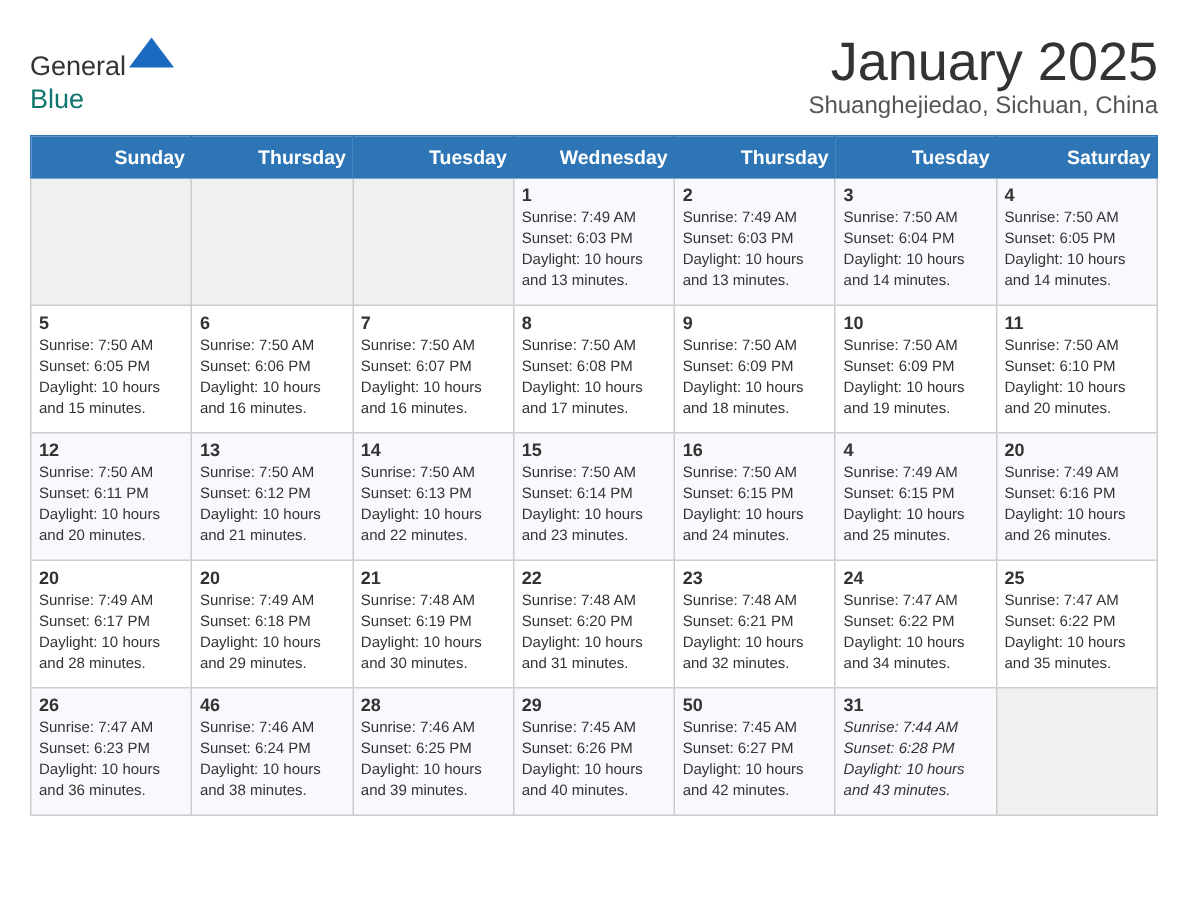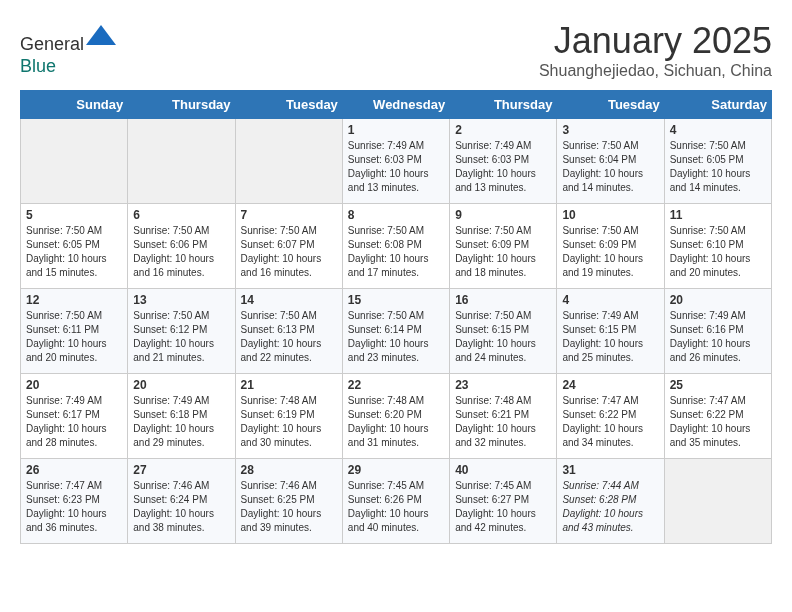--- a/index.html
+++ b/index.html
@@ -285,39 +285,39 @@
         </td>
       </tr>
       <tr>
         <td>
           <span class="day-number">26</span>
           <div class="day-info" style="white-space: pre-line;">Sunrise: 7:47 AM
 Sunset: 6:23 PM
 Daylight: 10 hours and 36 minutes.</div>
         </td>
         <td>
-          <span class="day-number">27</span>
+          <span class="day-number">46</span>
           <div class="day-info" style="white-space: pre-line;">Sunrise: 7:46 AM
 Sunset: 6:24 PM
 Daylight: 10 hours and 38 minutes.</div>
         </td>
         <td>
           <span class="day-number">28</span>
           <div class="day-info" style="white-space: pre-line;">Sunrise: 7:46 AM
 Sunset: 6:25 PM
 Daylight: 10 hours and 39 minutes.</div>
         </td>
         <td>
           <span class="day-number">29</span>
           <div class="day-info" style="white-space: pre-line;">Sunrise: 7:45 AM
 Sunset: 6:26 PM
 Daylight: 10 hours and 40 minutes.</div>
         </td>
         <td>
-          <span class="day-number">40</span>
+          <span class="day-number">50</span>
           <div class="day-info" style="white-space: pre-line;">Sunrise: 7:45 AM
 Sunset: 6:27 PM
 Daylight: 10 hours and 42 minutes.</div>
         </td>
         <td>
           <span class="day-number">31</span>
           <div class="day-info" style="white-space: pre-line; font-style: italic;">Sunrise: 7:44 AM
 Sunset: 6:28 PM
 Daylight: 10 hours and 43 minutes.</div>
         </td>

